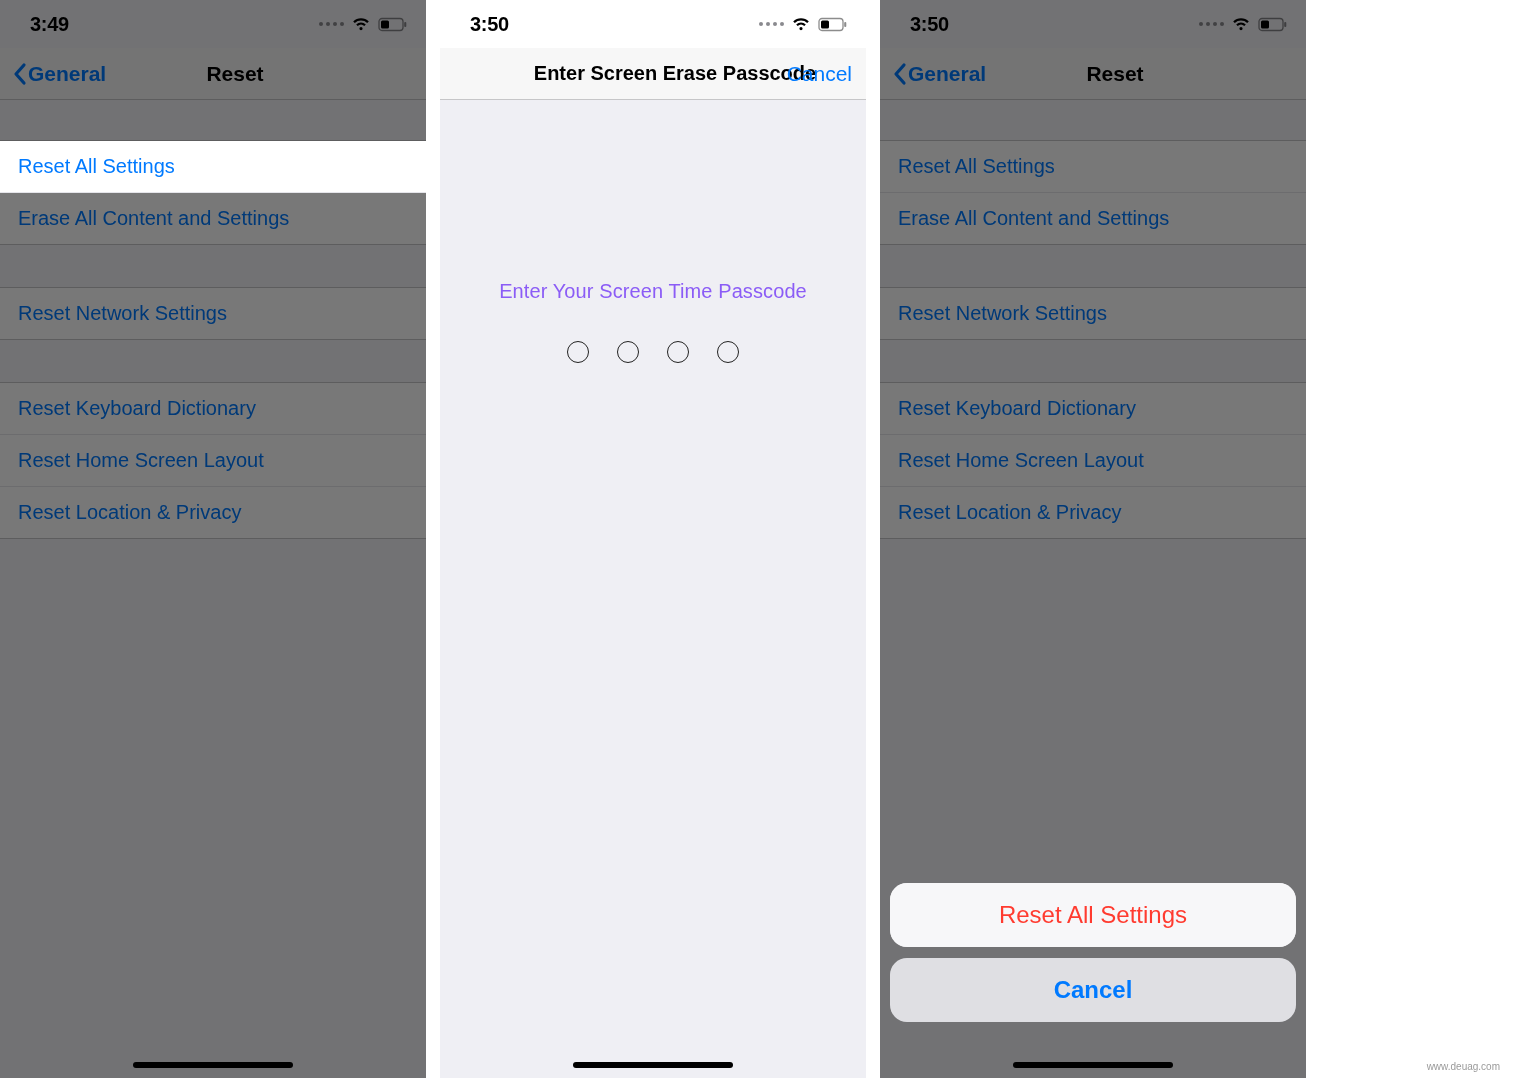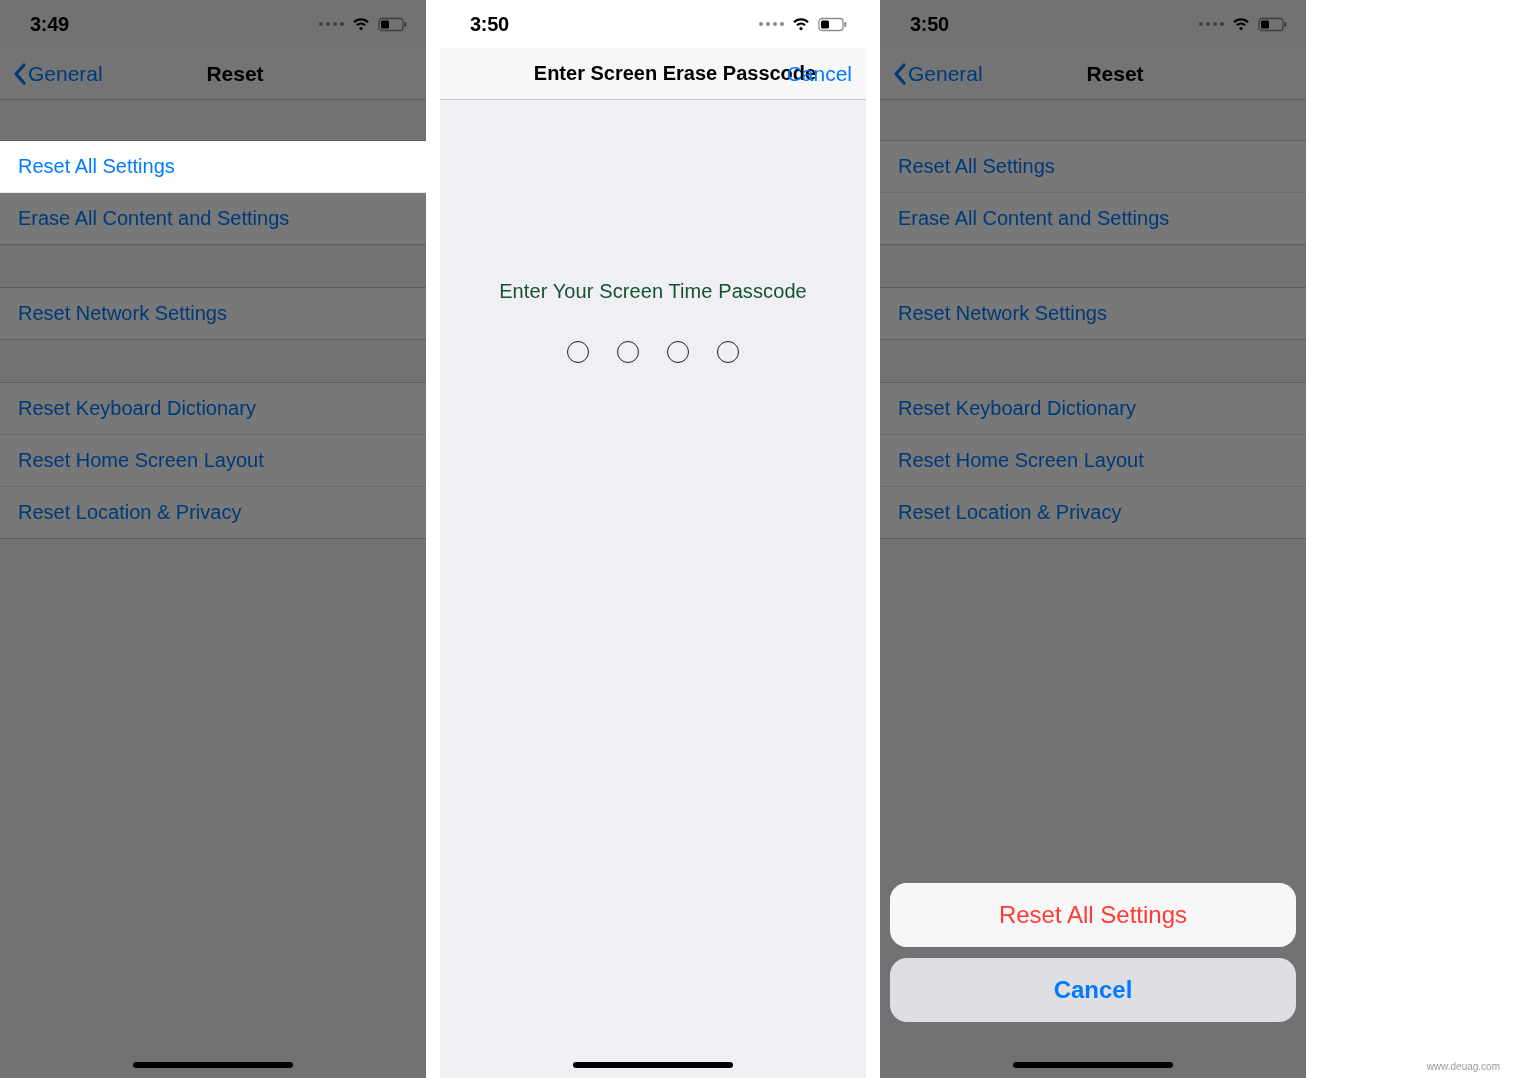--- a/index.html
+++ b/index.html
@@ -15,37 +15,37 @@
 
 .status-bar { height: 48px; display: flex; align-items: center; justify-content: space-between; padding: 0 18px 0 30px; font-size: 20px; font-weight: 600; }
 .status-time { letter-spacing: -0.3px; }
 .status-right { display: flex; align-items: center; gap: 7px; font-size: 18px; }
 .signal-dots { display: flex; gap: 3px; align-items: flex-end; }
 .signal-dots span { width: 4px; height: 4px; background: #8a8a8e; border-radius: 50%; }
 .wifi-icon svg, .battery-icon svg { display: block; }
 
 
 .nav-header { height: 52px; display: flex; align-items: center; padding: 0 12px; border-bottom: 0.7px solid #c6c6c8; background: #f7f7f7; position: relative; }
-.nav-back { display: flex; align-items: center; color: #007aff; font-size: 21px; font-weight: 400; cursor: pointer; z-index: 2; }
+.nav-back { display: flex; align-items: center; color: #007aff; font-size: 21px; font-weight: 700; cursor: pointer; z-index: 2; }
 .nav-back svg { margin-right: 0; }
 .nav-title { position: absolute; left: 0; right: 0; text-align: center; font-size: 21px; font-weight: 600; color: #000; pointer-events: none; padding-left: 44px; }
 .nav-cancel { position: absolute; right: 14px; color: #007aff; font-size: 21px; cursor: pointer; }
 
 
 .group { background: #fff; border-top: 0.6px solid #c6c6c8; border-bottom: 0.6px solid #c6c6c8; }
 .group + .group { margin-top: 42px; }
 .group.first { margin-top: 40px; }
 .cell { padding: 14px 18px; font-size: 20px; color: #007aff; border-bottom: 0.6px solid #e5e5ea; cursor: pointer; }
 .cell:last-child { border-bottom: none; }
 .cell.highlight { position: relative; z-index: 60; background: #fff; }
 .cell.highlight .cell-text { color: #007aff; }
 
 
 .passcode-body { background: #efeff4; flex: 1; display: flex; flex-direction: column; align-items: center; padding-top: 180px; }
-.passcode-prompt { font-size: 20px; color: #14532d; font-weight: 400; margin-bottom: 38px; letter-spacing: 0.1px; }
+.passcode-prompt { font-size: 20px; color: #8b5cf6; font-weight: 400; margin-bottom: 38px; letter-spacing: 0.1px; }
 .passcode-dots { display: flex; gap: 28px; }
 .passcode-dot { width: 22px; height: 22px; border: 1.6px solid #222; border-radius: 50%; }
 
 
 .action-sheet { position: absolute; left: 10px; right: 10px; bottom: 56px; z-index: 70; }
 .action-group { background: rgba(230,230,232,0.94); border-radius: 17px; overflow: hidden; backdrop-filter: blur(2px); }
 .action-msg { padding: 18px 22px; text-align: center; font-size: 16.5px; color: #7a7a7e; line-height: 1.35; border-bottom: 0.6px solid rgba(0,0,0,0.12); }
 .action-btn { padding: 18px 0; text-align: center; font-size: 24px; color: #ff3b30; background: rgba(248,248,250,0.96); cursor: pointer; }
 .action-cancel { margin-top: 11px; background: rgba(228,228,232,0.96); border-radius: 17px; padding: 18px 0; text-align: center; font-size: 24px; font-weight: 600; color: #007aff; cursor: pointer; }
 

